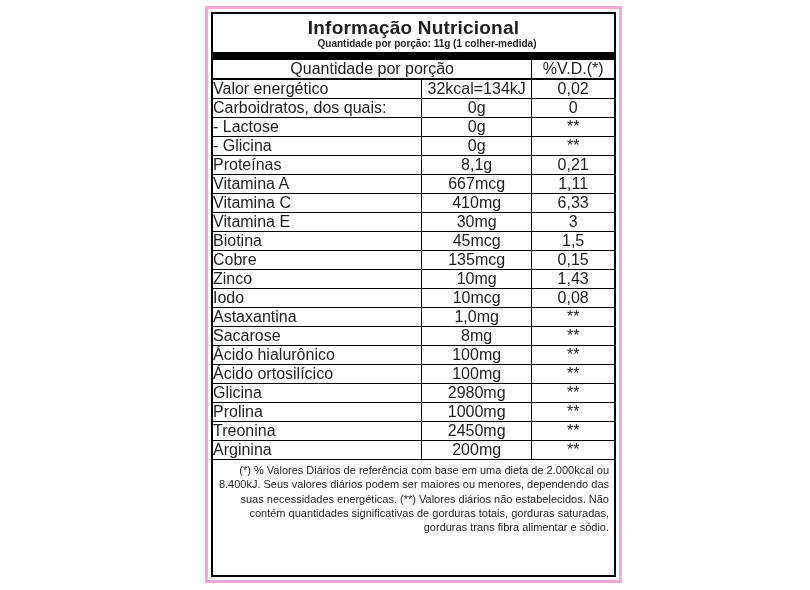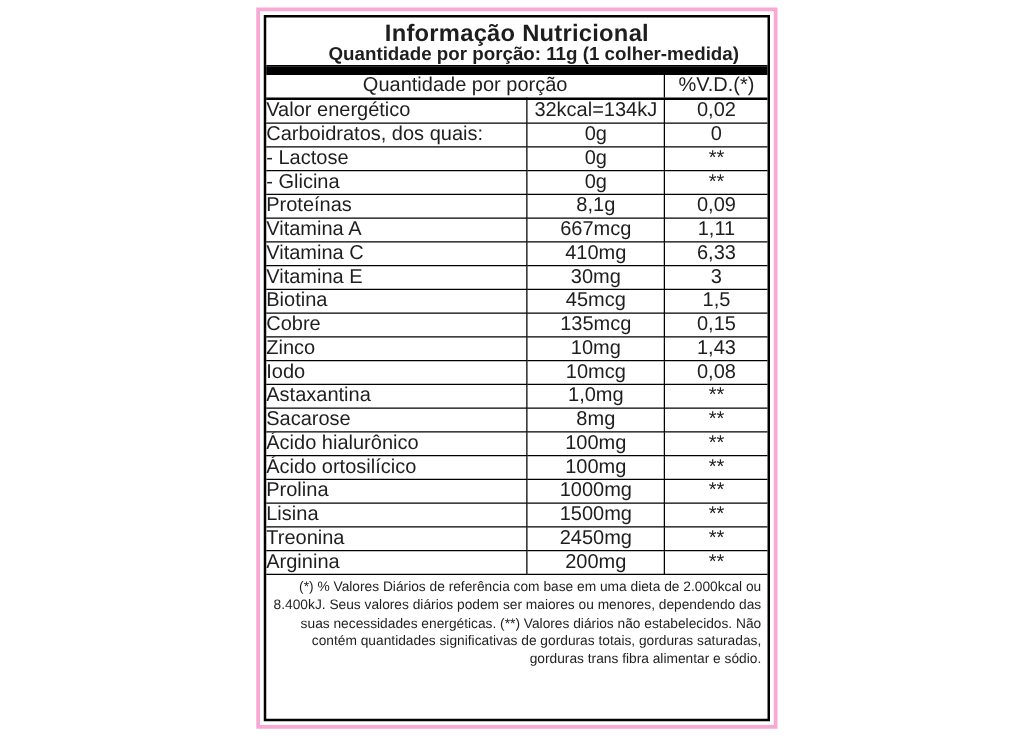--- a/index.html
+++ b/index.html
@@ -43,21 +43,21 @@
     padding-top: 3px;
     border-bottom: 1px solid #000000;
   }
   .label-title {
     font-size: 19px;
     font-weight: bold;
     line-height: 21px;
     letter-spacing: 0.2px;
   }
   .label-subtitle {
-    font-size: 15px;
+    font-size: 10px;
     font-weight: bold;
     line-height: 12px;
     padding-bottom: 2px;
     margin-left: 27px;
   }
   .thick-bar {
     height: 7px;
     background: #000000;
     flex: 0 0 auto;
   }
@@ -136,21 +136,21 @@
               <td class="cell-dv">**</td>
             </tr>
             <tr>
               <td class="cell-name">- Glicina</td>
               <td class="cell-amount">0g</td>
               <td class="cell-dv">**</td>
             </tr>
             <tr>
               <td class="cell-name">Proteínas</td>
               <td class="cell-amount">8,1g</td>
-              <td class="cell-dv">0,09</td>
+              <td class="cell-dv">0,21</td>
             </tr>
             <tr>
               <td class="cell-name">Vitamina A</td>
               <td class="cell-amount">667mcg</td>
               <td class="cell-dv">1,11</td>
             </tr>
             <tr>
               <td class="cell-name">Vitamina C</td>
               <td class="cell-amount">410mg</td>
               <td class="cell-dv">6,33</td>
@@ -194,27 +194,27 @@
               <td class="cell-name">Ácido hialurônico</td>
               <td class="cell-amount">100mg</td>
               <td class="cell-dv">**</td>
             </tr>
             <tr>
               <td class="cell-name">Ácido ortosilícico</td>
               <td class="cell-amount">100mg</td>
               <td class="cell-dv">**</td>
             </tr>
             <tr>
+              <td class="cell-name">Glicina</td>
+              <td class="cell-amount">2980mg</td>
+              <td class="cell-dv">**</td>
+            </tr>
+            <tr>
               <td class="cell-name">Prolina</td>
               <td class="cell-amount">1000mg</td>
-              <td class="cell-dv">**</td>
-            </tr>
-            <tr>
-              <td class="cell-name">Lisina</td>
-              <td class="cell-amount">1500mg</td>
               <td class="cell-dv">**</td>
             </tr>
             <tr>
               <td class="cell-name">Treonina</td>
               <td class="cell-amount">2450mg</td>
               <td class="cell-dv">**</td>
             </tr>
             <tr>
               <td class="cell-name">Arginina</td>
               <td class="cell-amount">200mg</td>

